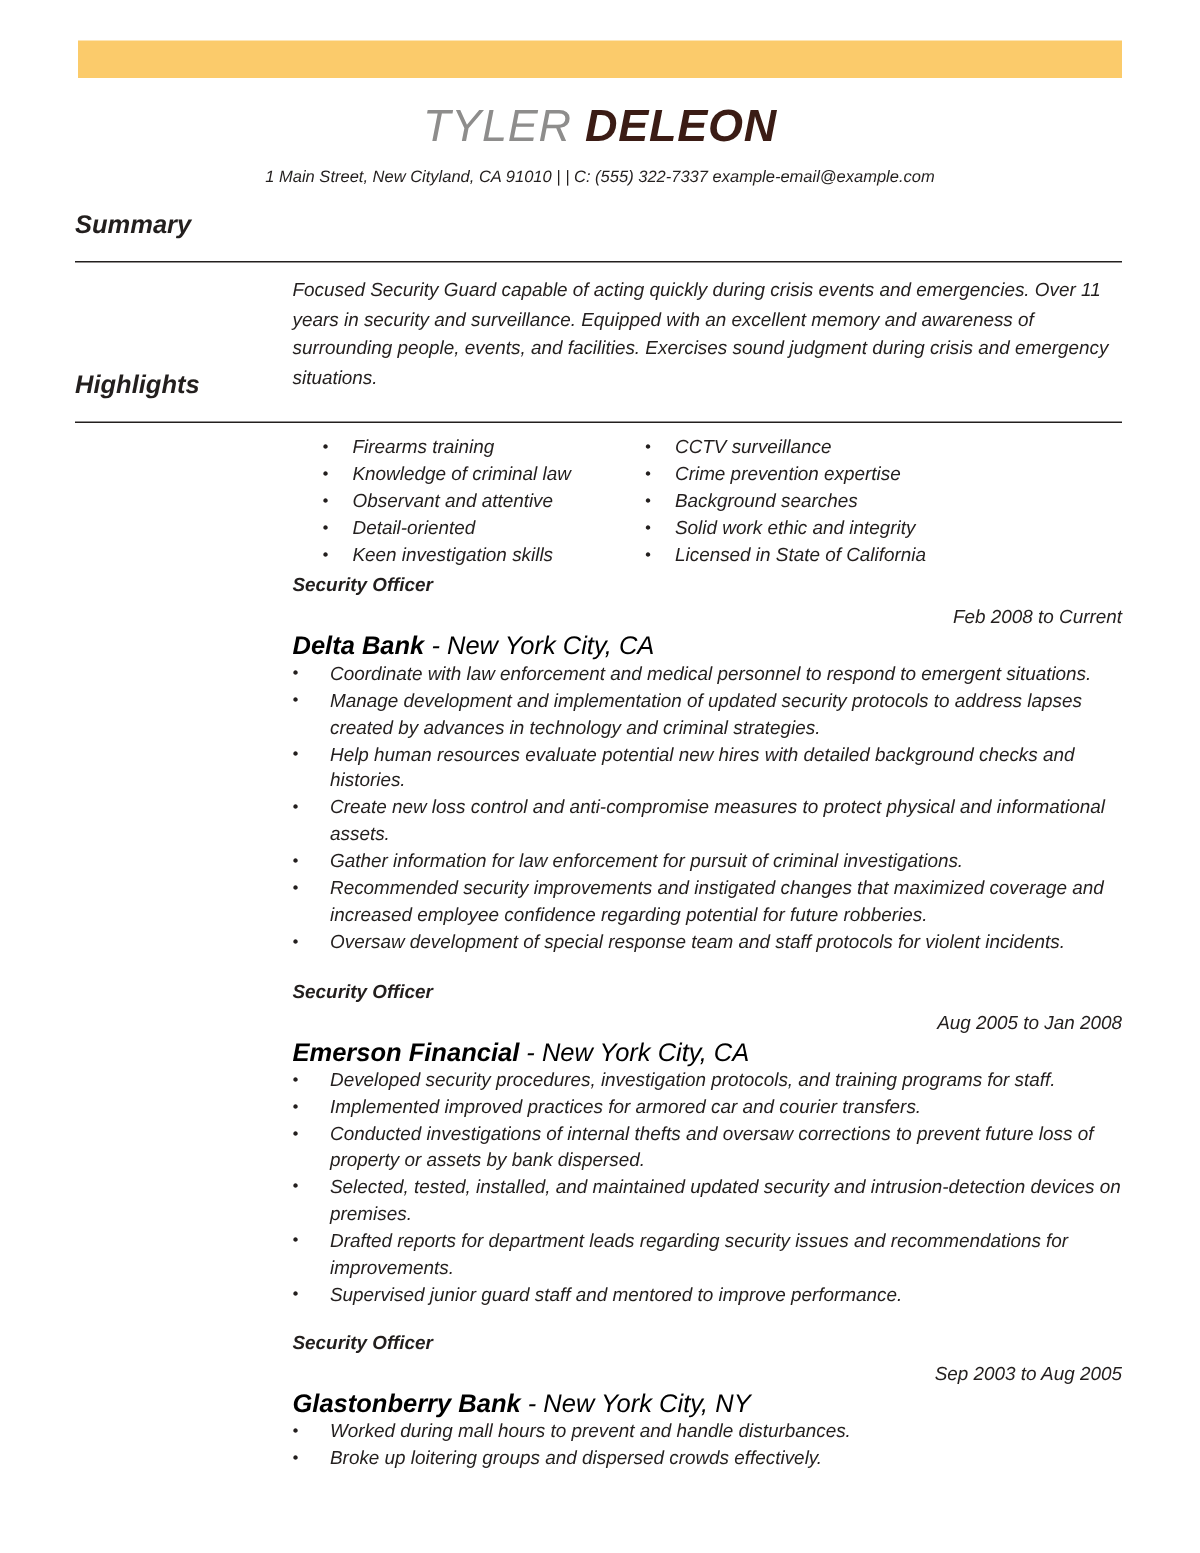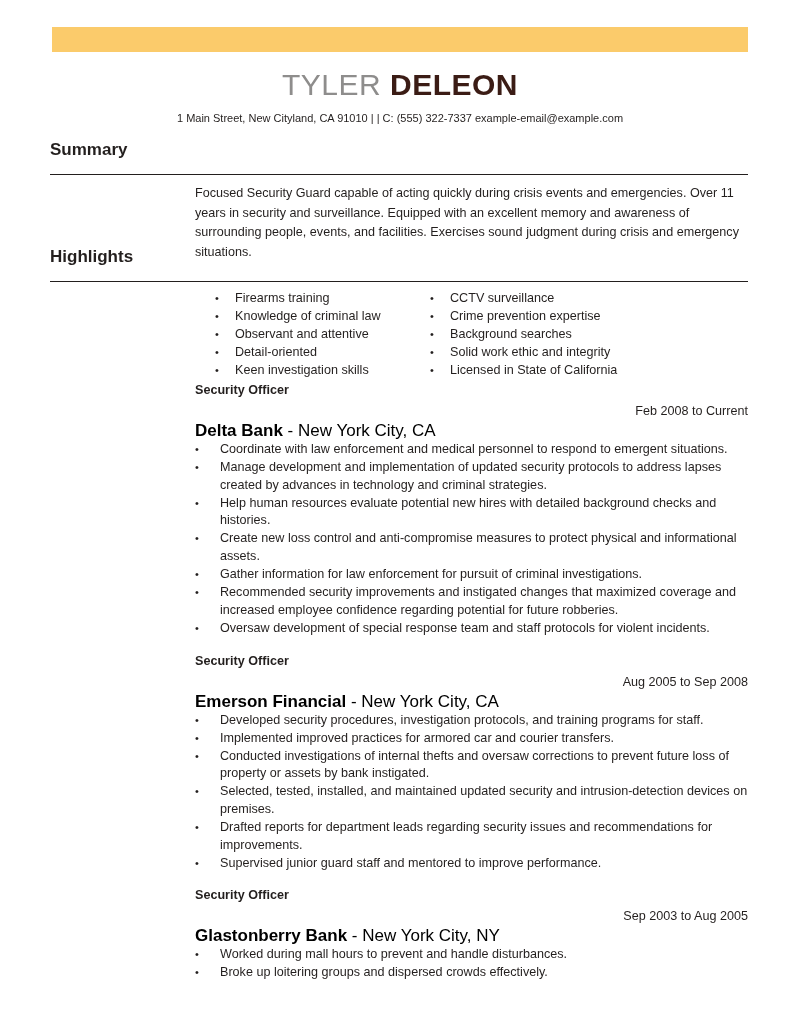--- a/index.html
+++ b/index.html
@@ -14,20 +14,21 @@
     color: #231f1e;
     -webkit-font-smoothing: antialiased;
   }
   .page {
     position: relative;
     width: 800px;
     height: 1035px;
     background: #ffffff;
     overflow: hidden;
     box-sizing: border-box;
+    font-style: italic;
   }
 
   
   .top-bar {
     position: absolute;
     left: 52px;
     top: 27px;
     width: 696px;
     height: 25px;
     background: #fbcb6b;
@@ -276,34 +277,34 @@
               <span class="t">Recommended security improvements and instigated changes that maximized coverage and increased employee confidence regarding potential for future robberies.</span>
             </li>
             <li>
               <span class="b">•</span>
               <span class="t">Oversaw development of special response team and staff protocols for violent incidents.</span>
             </li>
           </ul>
         </div>
         <div class="job">
           <div class="job-title">Security Officer</div>
-          <div class="job-dates">Aug 2005 to Sep 2008</div>
+          <div class="job-dates">Aug 2005 to Jan 2008</div>
           <div class="job-company"><span class="comp">Emerson Financial</span> <span class="loc">- New York City, CA</span></div>
           <ul class="job-bullets">
             <li>
               <span class="b">•</span>
               <span class="t">Developed security procedures, investigation protocols, and training programs for staff.</span>
             </li>
             <li>
               <span class="b">•</span>
               <span class="t">Implemented improved practices for armored car and courier transfers.</span>
             </li>
             <li>
               <span class="b">•</span>
-              <span class="t">Conducted investigations of internal thefts and oversaw corrections to prevent future loss of property or assets by bank instigated.</span>
+              <span class="t">Conducted investigations of internal thefts and oversaw corrections to prevent future loss of property or assets by bank dispersed.</span>
             </li>
             <li>
               <span class="b">•</span>
               <span class="t">Selected, tested, installed, and maintained updated security and intrusion-detection devices on premises.</span>
             </li>
             <li>
               <span class="b">•</span>
               <span class="t">Drafted reports for department leads regarding security issues and recommendations for improvements.</span>
             </li>
             <li>

